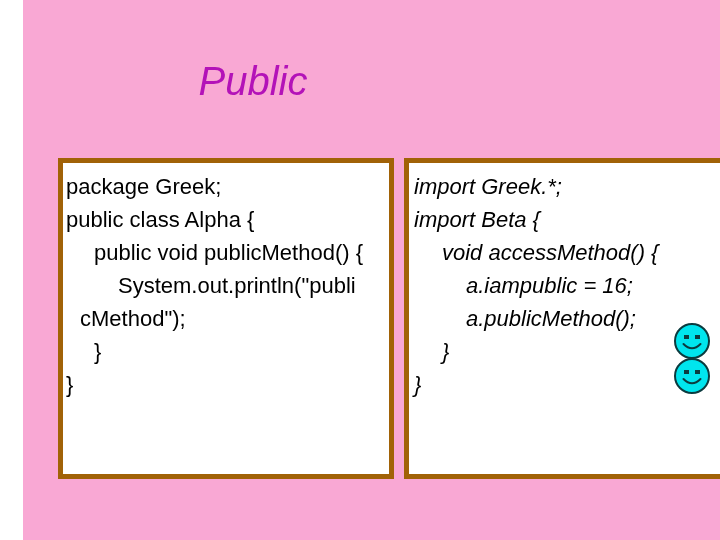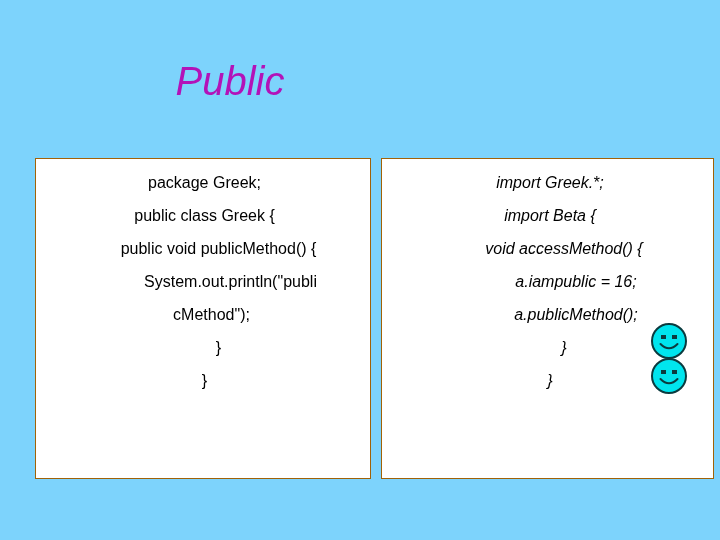--- a/index.html
+++ b/index.html
@@ -12,21 +12,22 @@
     height: 540px;
     position: relative;
     overflow: hidden;
     font-family: "Liberation Sans", sans-serif;
     -webkit-font-smoothing: none;
   }
 
   #slide {
     position: absolute;
     inset: 0;
-    background: #7dd3fc;
+    background: #f9a8d4;
+    margin-left: 23px;
   }
 
   
   #slide-title {
     position: absolute;
     left: 0;
     top: 58px;
     width: 460px;
     text-align: center;
     font-size: 40px;
@@ -35,27 +36,26 @@
     line-height: 46px;
     letter-spacing: 0px;
     color: #b312b8;
     white-space: nowrap;
   }
 
   
   .code-box {
     position: absolute;
     box-sizing: border-box;
-    border: 1px solid #a16207;
+    border: 5px solid #a16207;
     background: #ffffff;
-    font-size: 16px;
+    font-size: 22px;
     line-height: 33px;
     color: #000000;
     overflow: hidden;
-    text-align: center;
   }
 
   #code-box-left {
     left: 35px;
     top: 158px;
     width: 336px;
     height: 321px;
     padding: 7px 0 0 3px;
   }
 
@@ -90,21 +90,21 @@
 </style>
 </head>
 <body>
 
 <div id="slide">
 
   <div id="slide-title">Public</div>
 
   <div class="code-box" id="code-box-left">
     <div class="code-line ind-0">package Greek;</div>
-    <div class="code-line ind-0">public class Greek {</div>
+    <div class="code-line ind-0">public class Alpha {</div>
     <div class="code-line ind-1">public void publicMethod() {</div>
     <div class="code-line ind-2">System.out.println("publi</div>
     <div class="code-line ind-wrap">cMethod");</div>
     <div class="code-line ind-1">}</div>
     <div class="code-line ind-0">}</div>
   </div>
 
   <div class="code-box" id="code-box-right">
     <div class="code-line ind-0">import Greek.*;</div>
     <div class="code-line ind-0">import Beta {</div>

